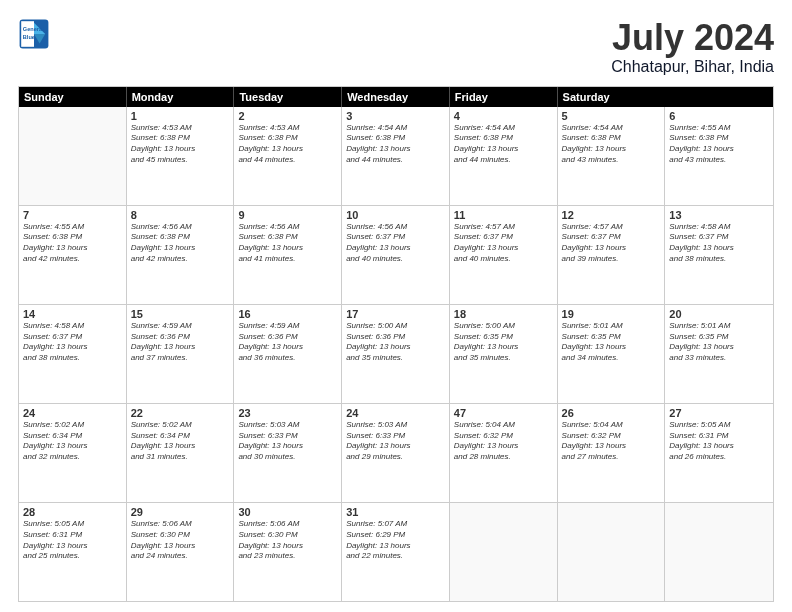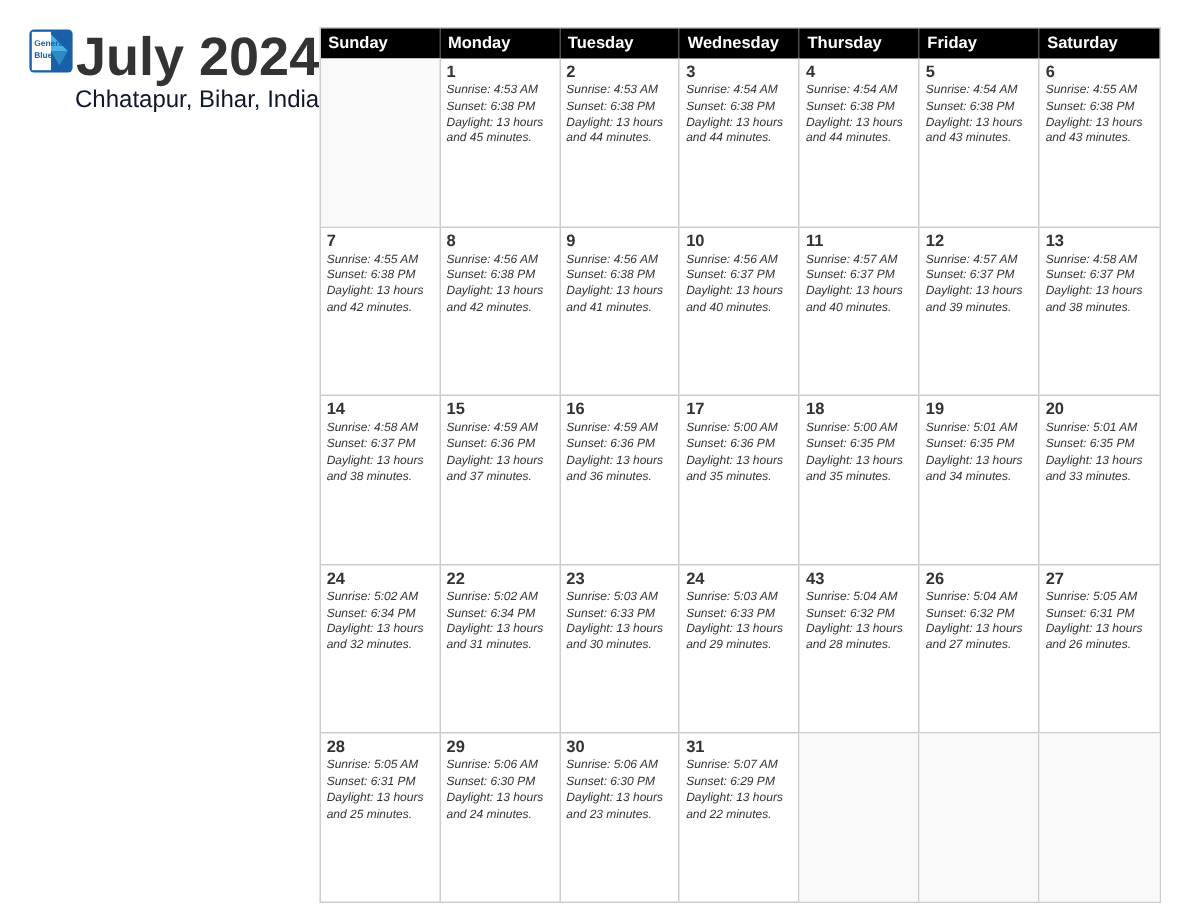--- a/index.html
+++ b/index.html
@@ -8,21 +8,21 @@
       background: #fff;
       width: 792px;
       height: 612px;
       overflow: hidden;
     }
     .page {
       width: 792px;
       height: 612px;
       padding: 18px 18px 10px 18px;
       display: flex;
-      flex-direction: row;
+      flex-direction: column;
     }
     .header {
       display: flex;
       justify-content: space-between;
       align-items: flex-start;
       margin-bottom: 10px;
     }
     .logo {
       display: flex;
       align-items: center;
@@ -121,21 +121,20 @@
       <div class="subtitle">Chhatapur, Bihar, India</div>
     </div>
   </div>
 
   <div class="calendar">
     <div class="cal-header">
       <div class="cal-header-cell">Sunday</div>
       <div class="cal-header-cell">Monday</div>
       <div class="cal-header-cell">Tuesday</div>
       <div class="cal-header-cell">Wednesday</div>
-      <div class="cal-header-cell">Thursday</div>
       <div class="cal-header-cell">Friday</div>
       <div class="cal-header-cell">Saturday</div>
     </div>
     <div class="cal-body" id="cal-body">
     <div class="cal-row">
           <div class="cal-cell empty"></div>
           <div class="cal-cell">
             <span class="day-num">1</span>
             <div class="cell-text" style="white-space: pre-line;">Sunrise: 4:53 AM
 Sunset: 6:38 PM
@@ -303,21 +302,21 @@
 and 30 minutes.</div>
           </div>
           <div class="cal-cell">
             <span class="day-num">24</span>
             <div class="cell-text" style="white-space: pre-line;">Sunrise: 5:03 AM
 Sunset: 6:33 PM
 Daylight: 13 hours
 and 29 minutes.</div>
           </div>
           <div class="cal-cell">
-            <span class="day-num">43</span>
+            <span class="day-num">47</span>
             <div class="cell-text" style="white-space: pre-line;">Sunrise: 5:04 AM
 Sunset: 6:32 PM
 Daylight: 13 hours
 and 28 minutes.</div>
           </div>
           <div class="cal-cell">
             <span class="day-num">26</span>
             <div class="cell-text" style="white-space: pre-line;">Sunrise: 5:04 AM
 Sunset: 6:32 PM
 Daylight: 13 hours

